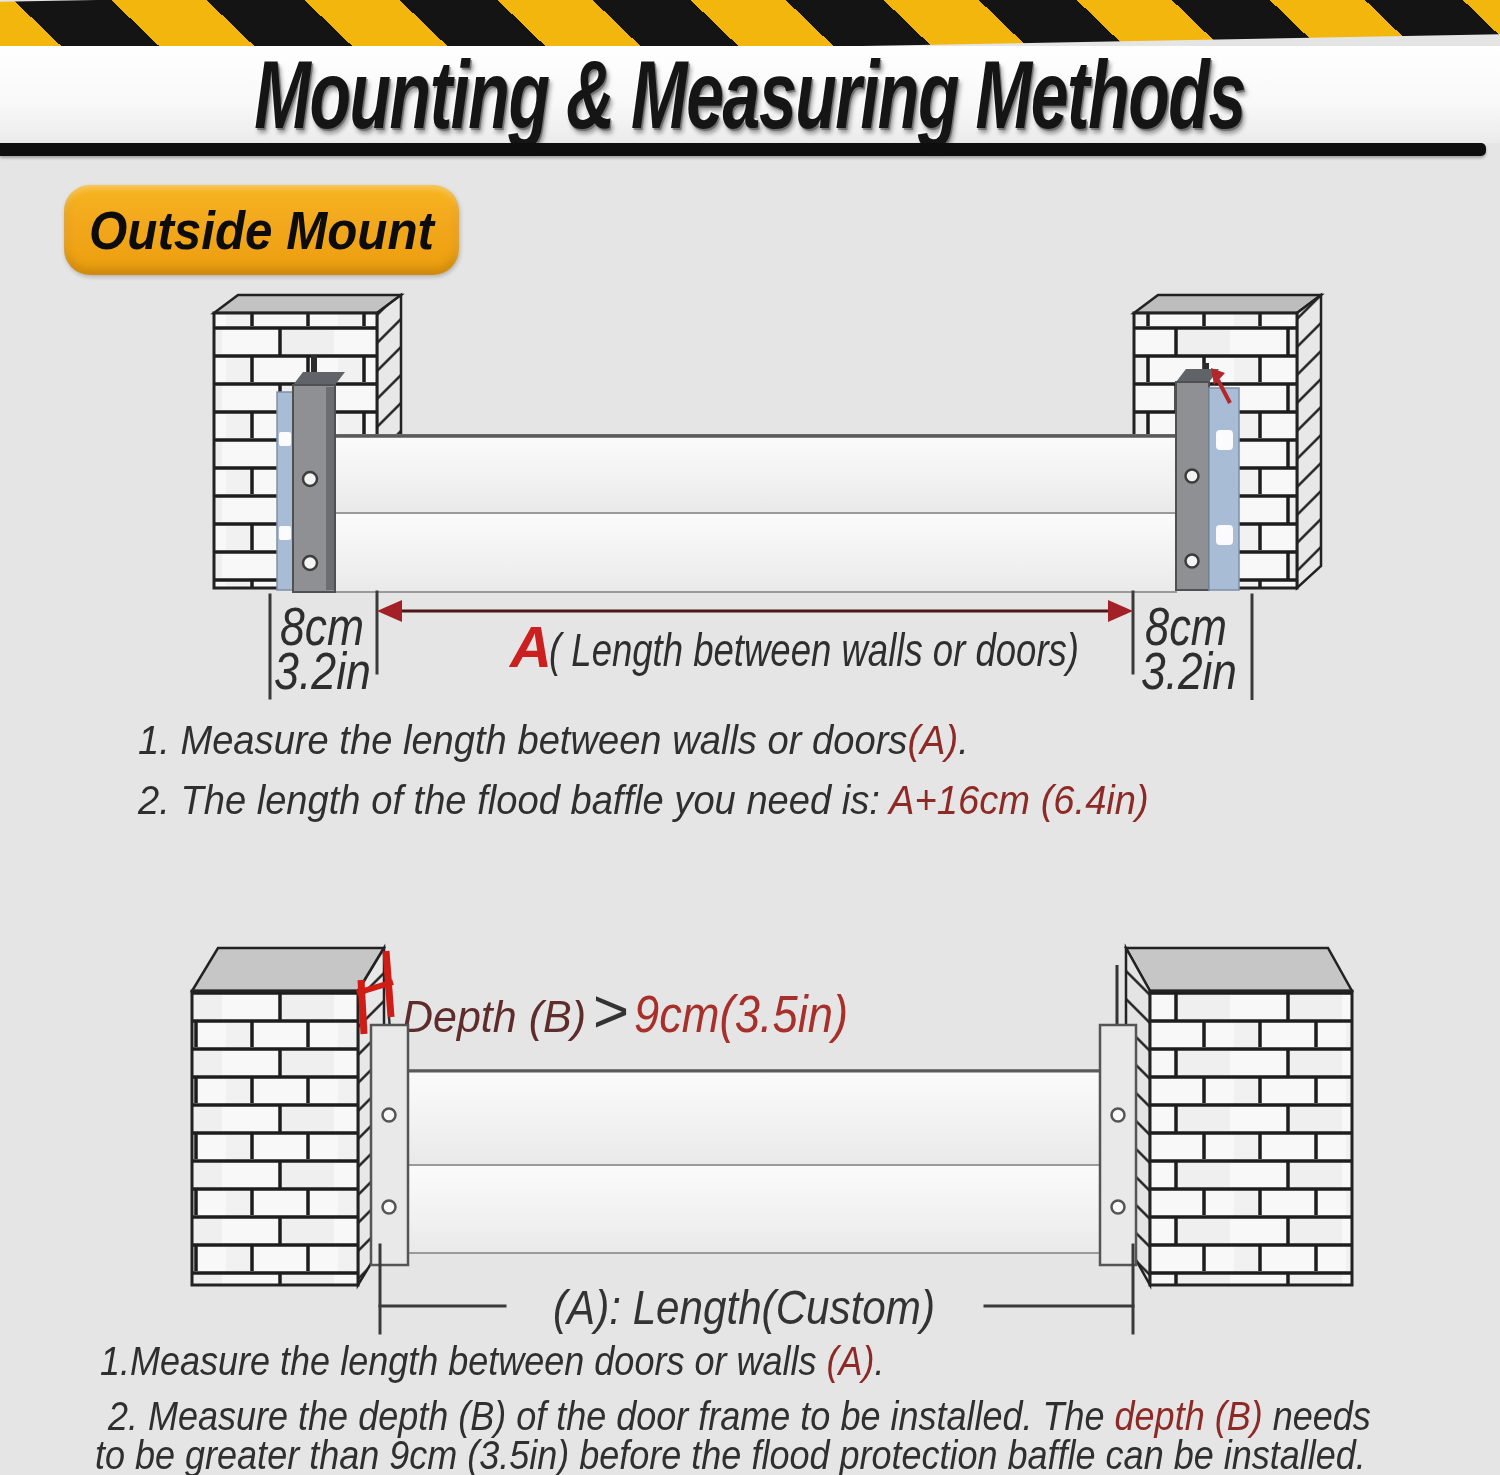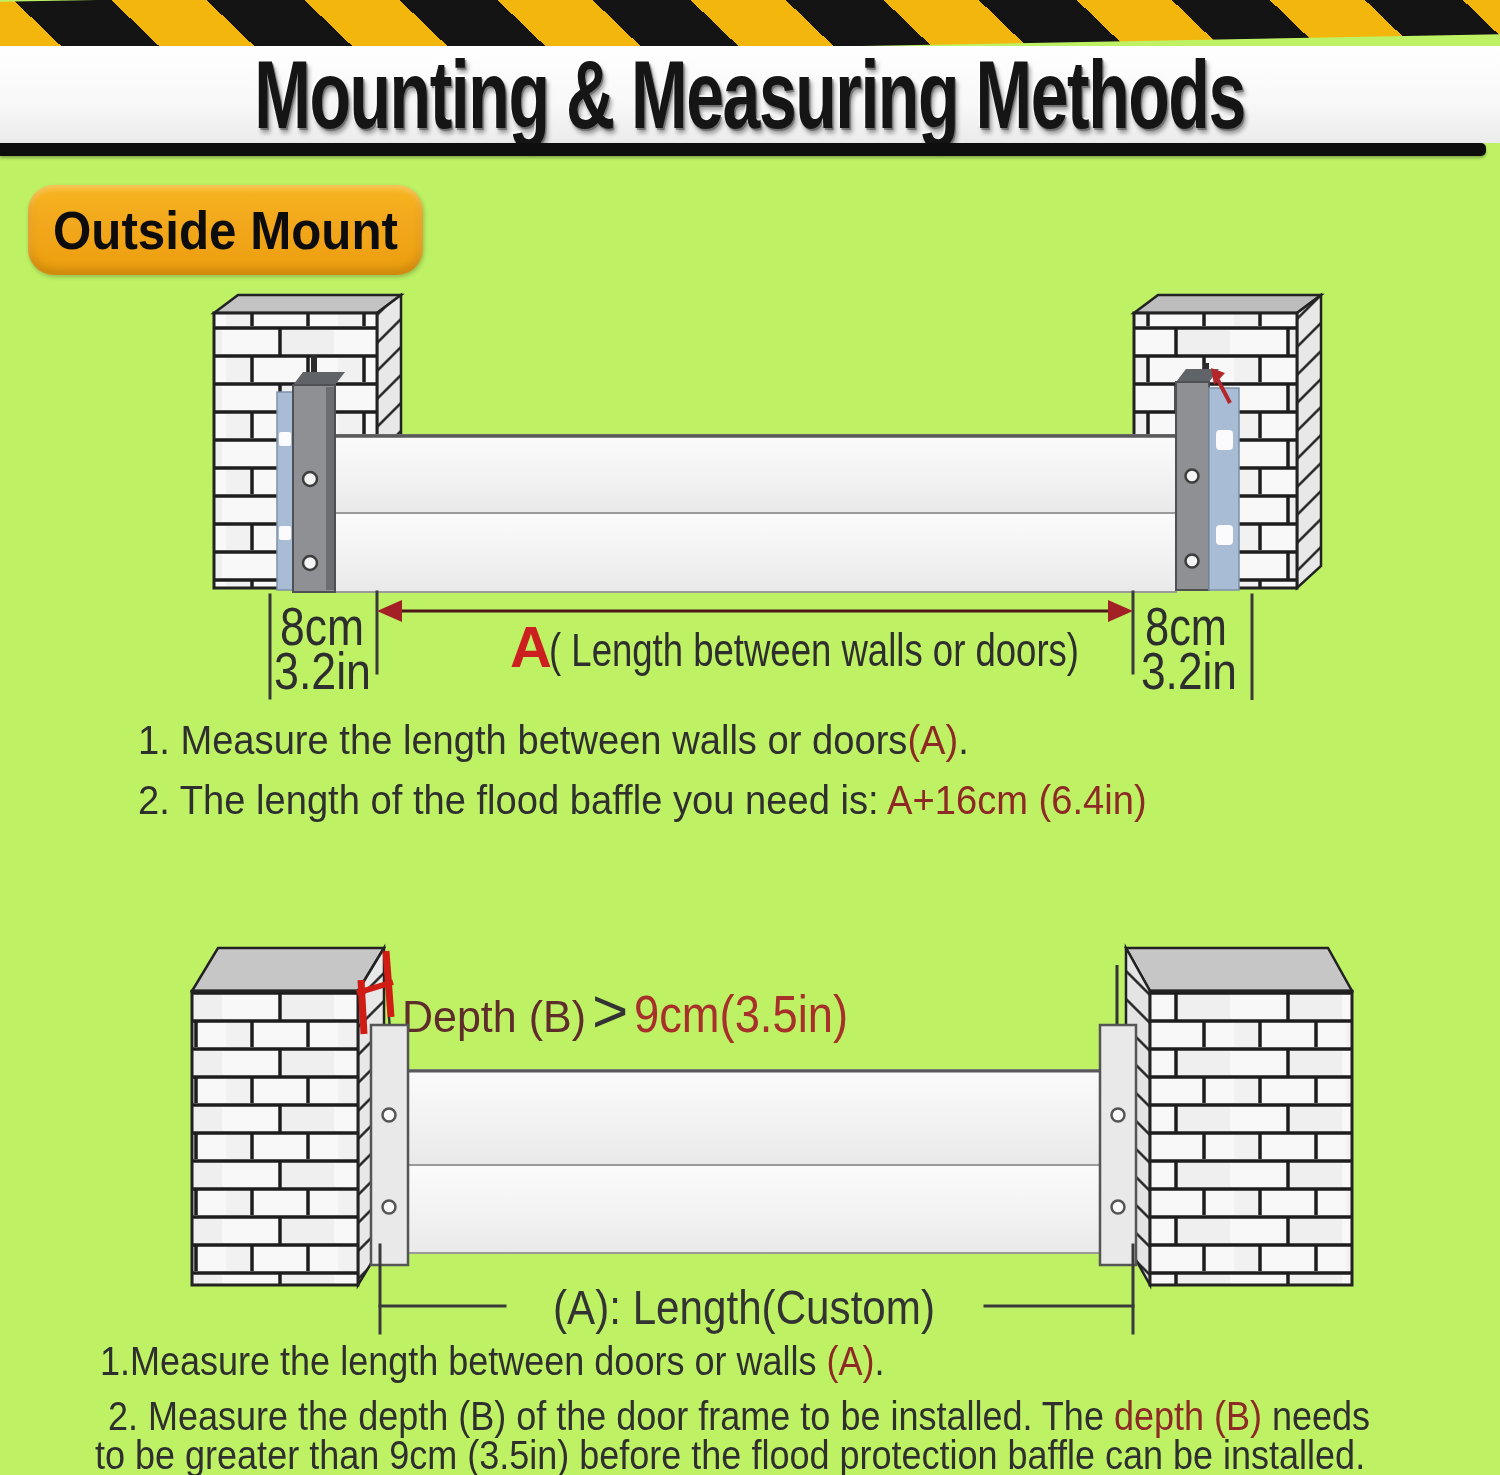--- a/index.html
+++ b/index.html
@@ -1,37 +1,37 @@
 <!DOCTYPE html>
 <html style="--accent-yellow: #f2a71c; --caution-yellow: #f3b60d; --caution-black: #141414; --dim-red: #8e2a26; --arrow-red: #a32126; --bright-red: #cc1f1f; --steel-blue: #a9bcd6; --bracket-gray: #8e9093; --text-dark: #2e2e2e;"><head>
 <meta charset="utf-8">
 <style>
   html,body{margin:0;padding:0;background:#fff;}
   body{font-family:"Liberation Sans","DejaVu Sans",sans-serif;}
-  .page{position:relative;width:1500px;height:1475px;background:#bef264;overflow:hidden;}
+  .page{position:relative;width:1500px;height:1475px;background:#e5e5e5;overflow:hidden;font-style:italic;}
 
   
   .header{position:absolute;top:0;left:0;width:1500px;height:160px;}
   .stripe{position:absolute;top:-12px;left:-18px;width:1540px;height:60px;
     transform:rotate(-1.05deg);
     background:repeating-linear-gradient(45deg,var(--caution-yellow,#f3b60d) 0 66px,var(--caution-black,#141414) 66px 134px);}
   .titleband{position:absolute;top:46px;left:0;width:1500px;height:97px;
     background:linear-gradient(180deg,#ffffff 0%,#f8f8f8 60%,#ebebeb 100%);
     display:flex;align-items:center;justify-content:center;}
   .titleband h1{margin:0;font-size:97px;font-weight:700;letter-spacing:-2px;white-space:nowrap;
     transform:scaleX(.70);color:#151515;
     text-shadow:-2px -2px 0 rgba(255,255,255,.55),2px 2px 1px rgba(70,70,70,.55),4px 5px 5px rgba(0,0,0,.35);}
   .blackbar{position:absolute;top:143px;left:0;width:1486px;height:13px;background:#0e0e0e;
     border-radius:0 5px 5px 0;box-shadow:0 2px 3px rgba(0,0,0,.3);}
 
   
   .badge{position:absolute;height:90px;border-radius:26px;
     background:linear-gradient(180deg,#f7b51f 0%,var(--accent-yellow,#f2a71c) 45%,#ec9f0d 100%);
     box-shadow:inset 0 -6px 10px rgba(120,70,0,.28),inset 0 3px 6px rgba(255,255,255,.35),1px 2px 4px rgba(0,0,0,.22);
-    display:flex;align-items:center;justify-content:center;}
+    display:flex;align-items:center;justify-content:center;margin-left:36px;}
   .badge span{font-size:53px;font-weight:700;color:#0c0c0c;transform:scaleX(.93);white-space:nowrap;}
   .badge-outside{left:28px;top:185px;width:395px;}
   .badge-inside{left:27px;top:838px;width:398px;}
 
   
   .diag{position:absolute;left:0;}
   svg text{font-family:"Liberation Sans","DejaVu Sans",sans-serif;}
 
   
   .instr p{position:absolute;margin:0;color:#2f2f2f;white-space:nowrap;transform-origin:0 50%;}

